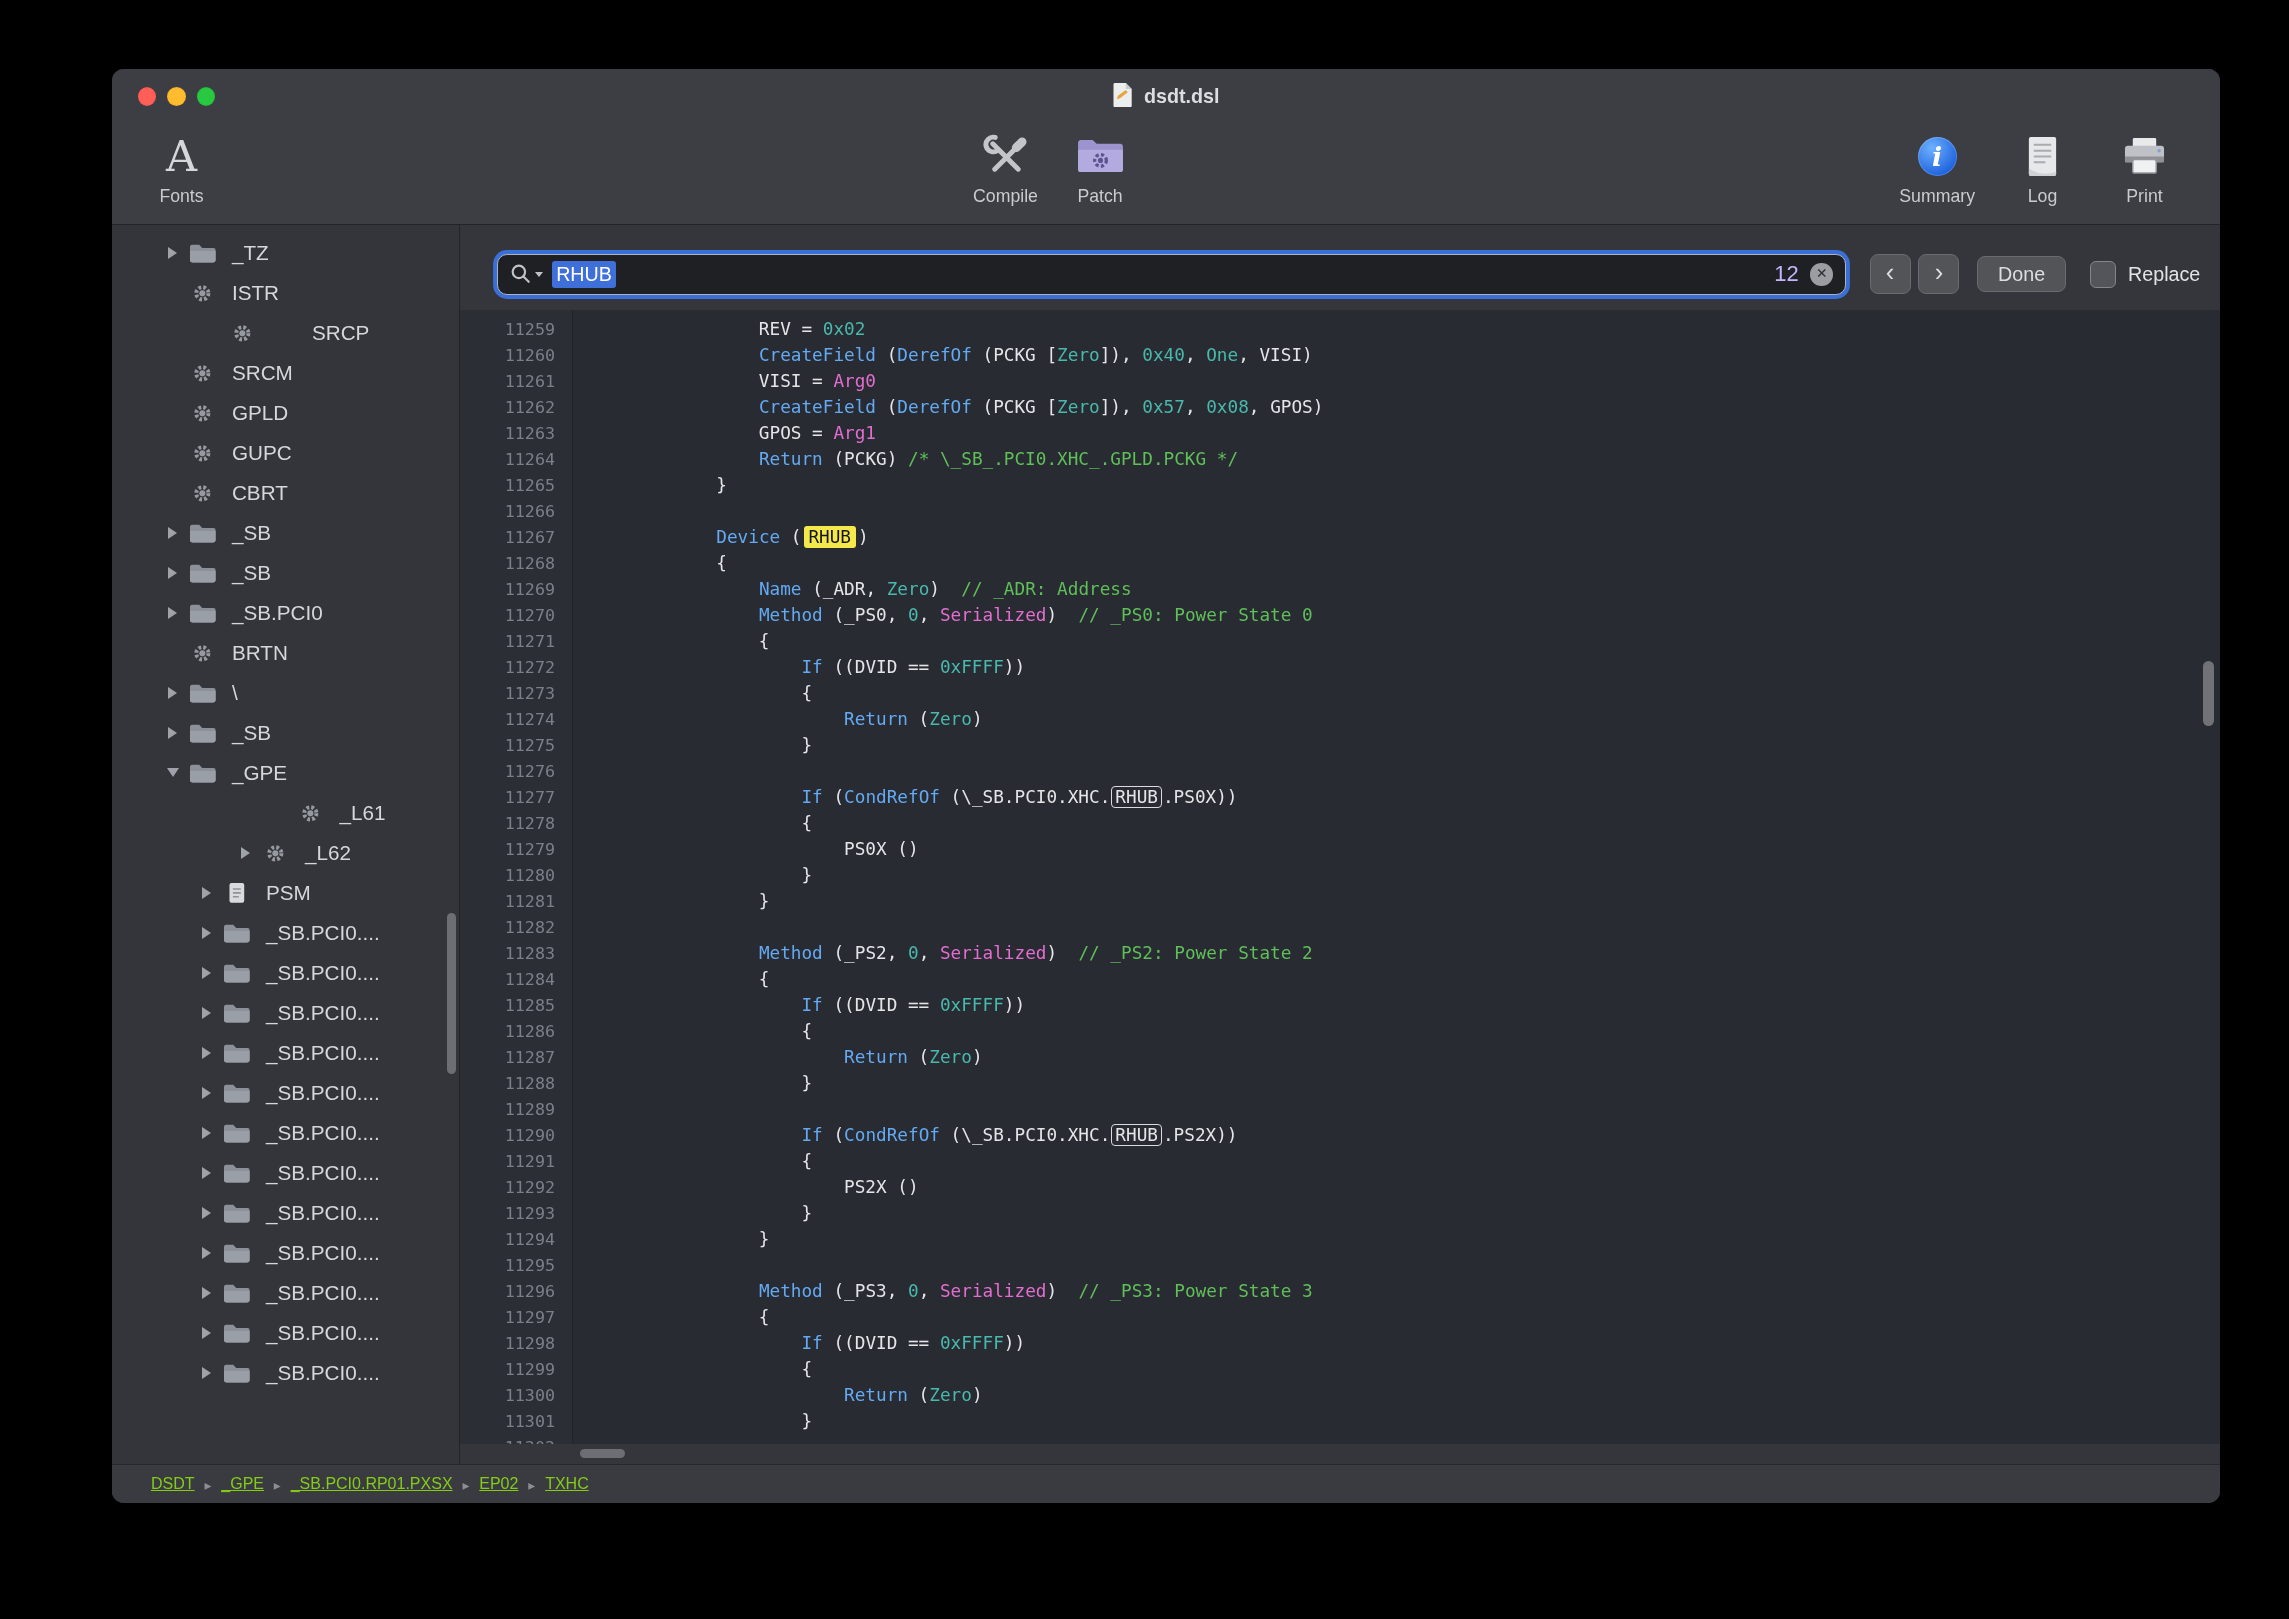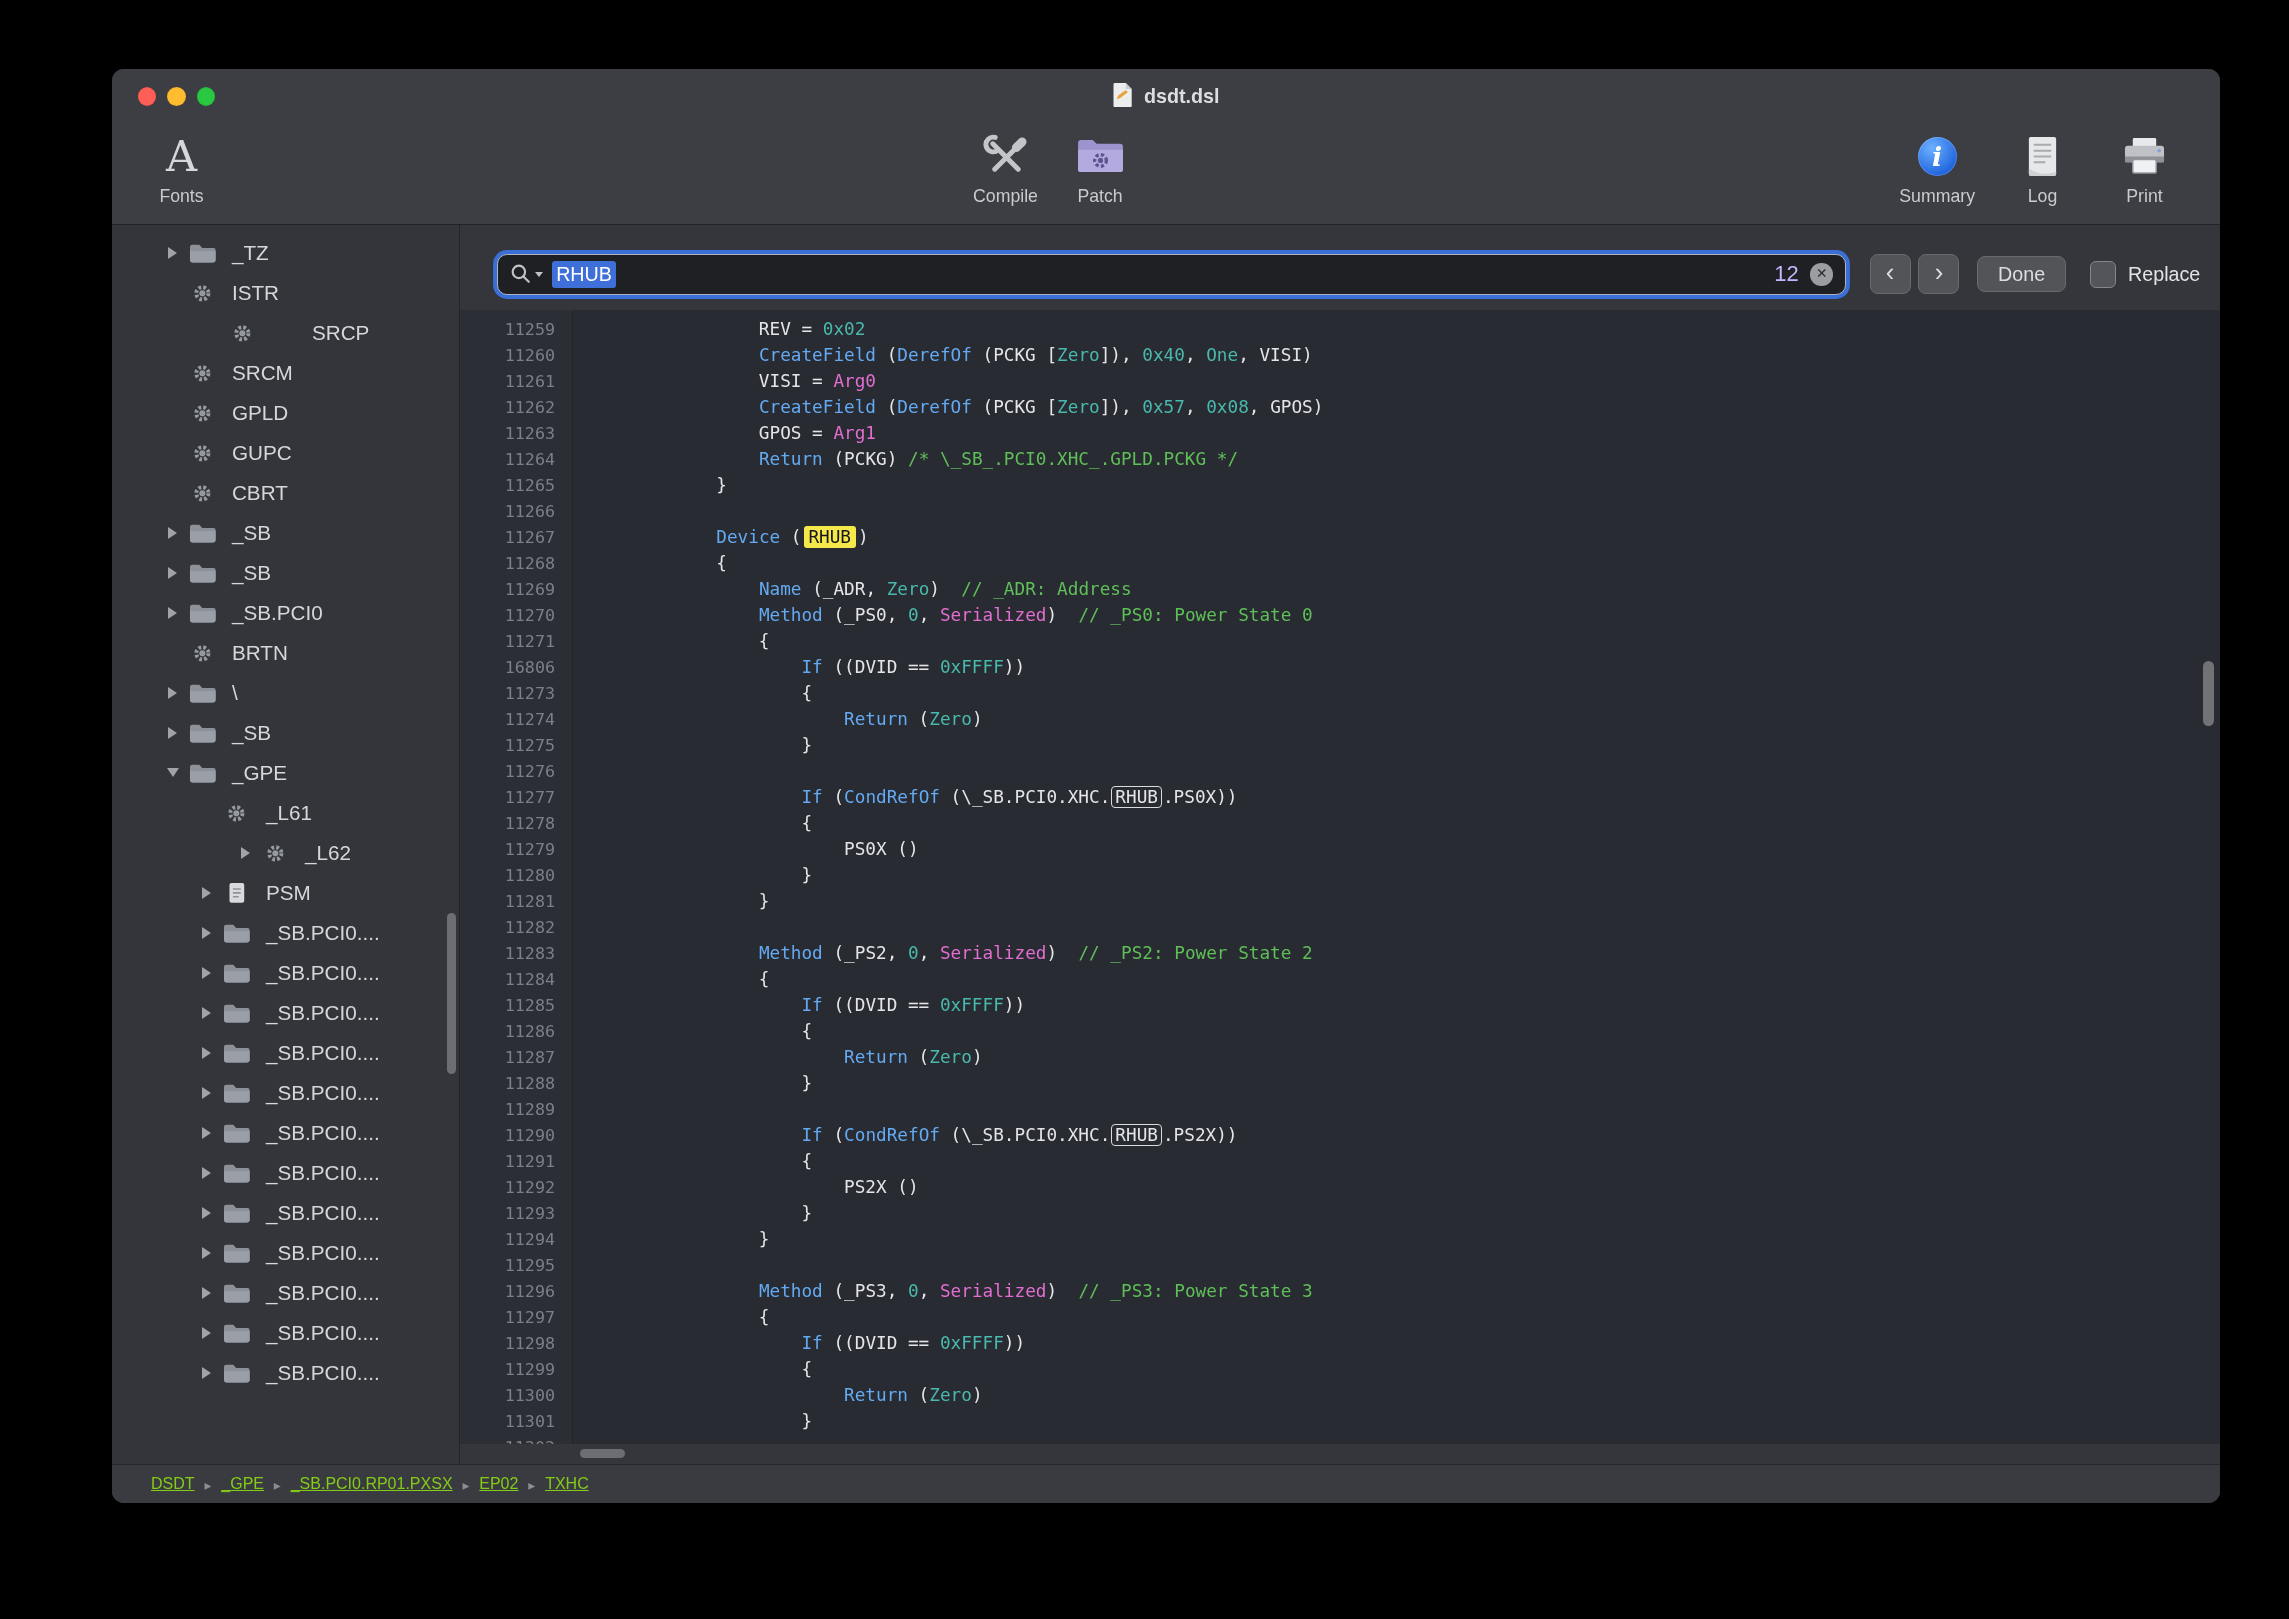--- a/index.html
+++ b/index.html
@@ -315,21 +315,21 @@
           <div class="tree-row" style="padding-left: 47px;">
             <span class="disc disc-expanded"></span>
             <span class="tree-icon">
   <svg width="27.6" height="20.7" viewBox="0 0 28 21">
     <path d="M1 4 a2.2 2.2 0 0 1 2.2 -2.2 h7.2 l3 3.2 h11.4 A2.2 2.2 0 0 1 27 7.2 V17 a2.8 2.8 0 0 1 -2.8 2.8 H3.8 A2.8 2.8 0 0 1 1 17 z" fill="#8b9099"></path>
     <path d="M1 8.2 h26 V17 a2.8 2.8 0 0 1 -2.8 2.8 H3.8 A2.8 2.8 0 0 1 1 17 z" fill="#999ea7"></path>
   </svg>
 </span>
             <span class="tree-label">_GPE</span>
           </div>
-          <div class="tree-row" style="padding-left: 81px;">
+          <div class="tree-row" style="padding-left: 81px; justify-content: center;">
             <span class="disc"></span>
             <span class="tree-icon">
   <svg width="20.7" height="20.7" viewBox="0 0 21 21">
     <circle cx="10.5" cy="10.5" r="6.2" fill="none" stroke="#9599a0" stroke-width="4" stroke-dasharray="2.8 2.1"></circle>
     <circle cx="10.5" cy="10.5" r="3.1" fill="#9599a0"></circle>
   </svg>
 </span>
             <span class="tree-label">_L61</span>
           </div>
           <div class="tree-row" style="padding-left: 120px;">
@@ -512,21 +512,21 @@
             <div class="code-line"><span class="ln">11262</span><span class="lc"><span class="tok-plain">                </span><span class="tok-kw">CreateField</span><span class="tok-plain"> (</span><span class="tok-kw">DerefOf</span><span class="tok-plain"> (PCKG [</span><span class="tok-num">Zero</span><span class="tok-plain">]), </span><span class="tok-num">0x57</span><span class="tok-plain">, </span><span class="tok-num">0x08</span><span class="tok-plain">, GPOS)</span></span></div>
             <div class="code-line"><span class="ln">11263</span><span class="lc"><span class="tok-plain">                GPOS = </span><span class="tok-pink">Arg1</span></span></div>
             <div class="code-line"><span class="ln">11264</span><span class="lc"><span class="tok-plain">                </span><span class="tok-kw">Return</span><span class="tok-plain"> (PCKG) </span><span class="tok-comment">/* \_SB_.PCI0.XHC_.GPLD.PCKG */</span></span></div>
             <div class="code-line"><span class="ln">11265</span><span class="lc"><span class="tok-plain">            }</span></span></div>
             <div class="code-line"><span class="ln">11266</span><span class="lc"></span></div>
             <div class="code-line"><span class="ln">11267</span><span class="lc"><span class="tok-plain">            </span><span class="tok-kw">Device</span><span class="tok-plain"> (</span><span class="tok-match-current">RHUB</span><span class="tok-plain">)</span></span></div>
             <div class="code-line"><span class="ln">11268</span><span class="lc"><span class="tok-plain">            {</span></span></div>
             <div class="code-line"><span class="ln">11269</span><span class="lc"><span class="tok-plain">                </span><span class="tok-kw">Name</span><span class="tok-plain"> (_ADR, </span><span class="tok-num">Zero</span><span class="tok-plain">)  </span><span class="tok-comment">// _ADR: Address</span></span></div>
             <div class="code-line"><span class="ln">11270</span><span class="lc"><span class="tok-plain">                </span><span class="tok-kw">Method</span><span class="tok-plain"> (_PS0, </span><span class="tok-num">0</span><span class="tok-plain">, </span><span class="tok-pink">Serialized</span><span class="tok-plain">)  </span><span class="tok-comment">// _PS0: Power State 0</span></span></div>
             <div class="code-line"><span class="ln">11271</span><span class="lc"><span class="tok-plain">                {</span></span></div>
-            <div class="code-line"><span class="ln">16806</span><span class="lc"><span class="tok-plain">                    </span><span class="tok-kw">If</span><span class="tok-plain"> ((DVID == </span><span class="tok-num">0xFFFF</span><span class="tok-plain">))</span></span></div>
+            <div class="code-line"><span class="ln">11272</span><span class="lc"><span class="tok-plain">                    </span><span class="tok-kw">If</span><span class="tok-plain"> ((DVID == </span><span class="tok-num">0xFFFF</span><span class="tok-plain">))</span></span></div>
             <div class="code-line"><span class="ln">11273</span><span class="lc"><span class="tok-plain">                    {</span></span></div>
             <div class="code-line"><span class="ln">11274</span><span class="lc"><span class="tok-plain">                        </span><span class="tok-kw">Return</span><span class="tok-plain"> (</span><span class="tok-num">Zero</span><span class="tok-plain">)</span></span></div>
             <div class="code-line"><span class="ln">11275</span><span class="lc"><span class="tok-plain">                    }</span></span></div>
             <div class="code-line"><span class="ln">11276</span><span class="lc"></span></div>
             <div class="code-line"><span class="ln">11277</span><span class="lc"><span class="tok-plain">                    </span><span class="tok-kw">If</span><span class="tok-plain"> (</span><span class="tok-kw">CondRefOf</span><span class="tok-plain"> (\_SB.PCI0.XHC.</span><span class="tok-match">RHUB</span><span class="tok-plain">.PS0X))</span></span></div>
             <div class="code-line"><span class="ln">11278</span><span class="lc"><span class="tok-plain">                    {</span></span></div>
             <div class="code-line"><span class="ln">11279</span><span class="lc"><span class="tok-plain">                        PS0X ()</span></span></div>
             <div class="code-line"><span class="ln">11280</span><span class="lc"><span class="tok-plain">                    }</span></span></div>
             <div class="code-line"><span class="ln">11281</span><span class="lc"><span class="tok-plain">                }</span></span></div>
             <div class="code-line"><span class="ln">11282</span><span class="lc"></span></div>

